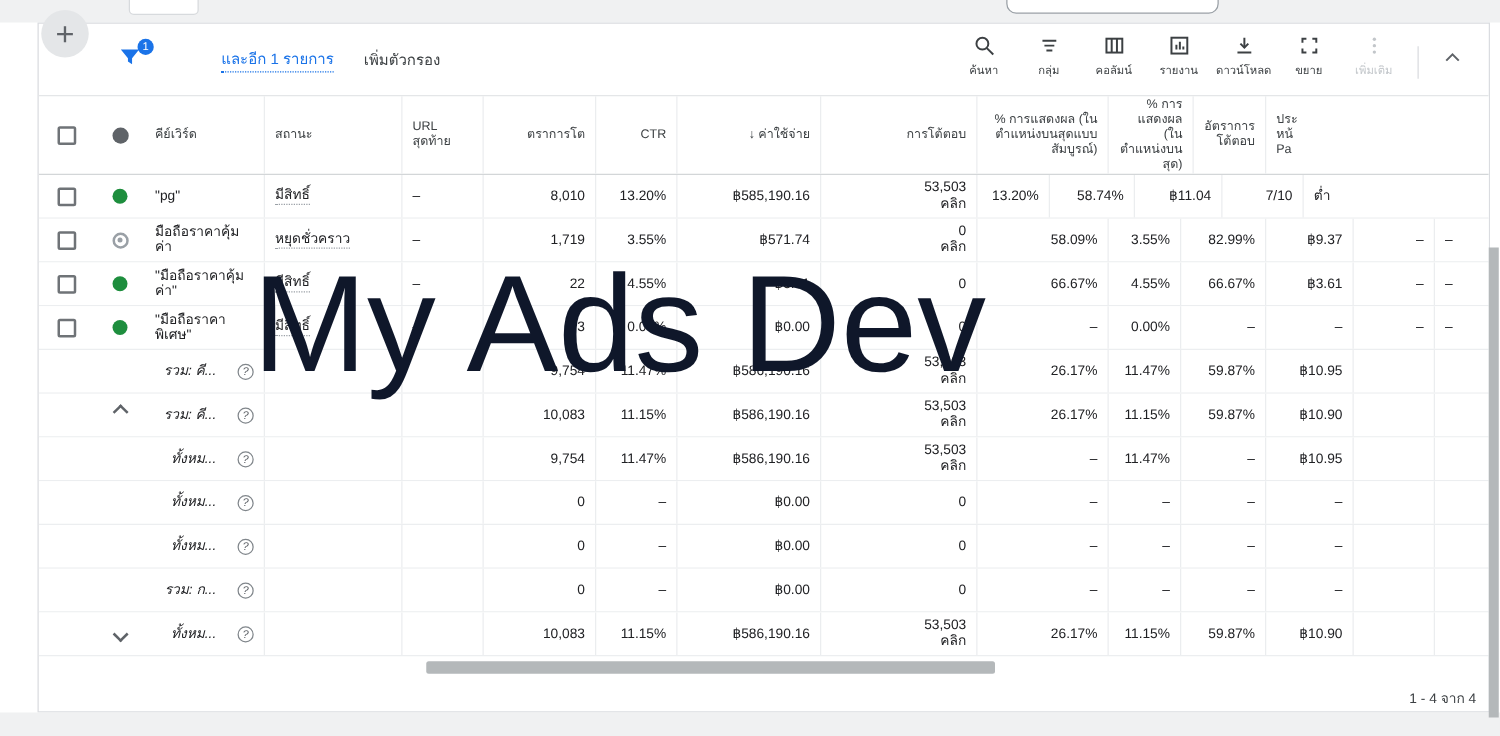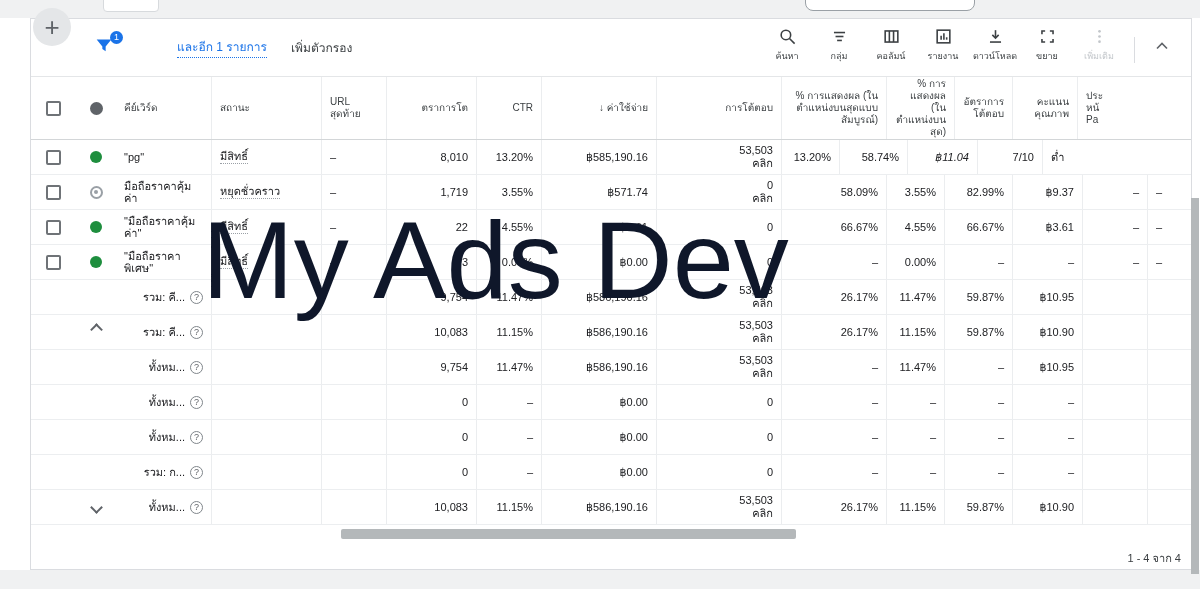--- a/index.html
+++ b/index.html
@@ -36,21 +36,21 @@
   .trow { display:flex; height:35px; border-bottom:1px solid #eceef0; background:#fff; }
   .cell { font-size:11px; color:#202124; padding:2px 8px; display:flex; align-items:center; line-height:12px; flex:none; overflow:hidden; }
   .cell.right { justify-content:flex-end; text-align:right; }
   .cb { width:15px; height:15px; border:2px solid #6f7377; border-radius:2px; background:#fff; cursor:pointer; }
   .dot-hdr { width:13px; height:13px; border-radius:50%; background:#5f6368; }
   .dot-green { width:12px; height:12px; border-radius:50%; background:#1e8e3e; }
   .dot-paused { width:13px; height:13px; border-radius:50%; border:2px solid #9aa0a6; display:flex; align-items:center; justify-content:center; }
   .dot-paused i { width:4px; height:4px; border-radius:50%; background:#9aa0a6; }
   .status-link { border-bottom:1px dotted #9aa0a6; padding-bottom:1px; cursor:pointer; }
   .two-line { display:flex; flex-direction:column; align-items:flex-end; line-height:13px; }
-  .sum-label { width:100%; display:flex; justify-content:flex-end; align-items:center; gap:5px; }
+  .sum-label { width:100%; display:flex; justify-content:flex-end; align-items:center; gap:17px;font-style:italic; }
   .qmark { width:13px; height:13px; min-width:13px; border:1px solid #80868b; border-radius:50%; font-size:9px; color:#5f6368; display:inline-flex; align-items:center; justify-content:center; cursor:pointer; }
   .chev { width:9px; height:9px; border-left:2px solid #5f6368; border-bottom:2px solid #5f6368; cursor:pointer; }
   .chev.up { transform:rotate(135deg) translate(-2px,2px); }
   .chev.down { transform:rotate(-45deg); }
 
   
   .hscroll { position:absolute; left:310px; top:510px; width:455px; height:10px; background:#b4b8ba; border-radius:2px; cursor:pointer; }
   .pagination { position:absolute; right:10px; top:530px; font-size:11px; color:#3c4043; }
   .vscroll { position:absolute; left:1191px; top:198px; width:8px; height:376px; background:#b4b8ba; cursor:pointer; z-index:6; }
 
@@ -167,21 +167,20 @@
       <div class="hcell" style="width: 95px;">คีย์เวิร์ด</div>
       <div class="hcell sep" style="width: 110px;">สถานะ</div>
       <div class="hcell sep" style="width: 65px;">URL สุดท้าย</div>
       <div class="hcell right sep" style="width: 90px;">ตราการโต</div>
       <div class="hcell right sep" style="width: 65px;">CTR</div>
       <div class="hcell right sep" style="width: 115px;">↓ ค่าใช้จ่าย</div>
       <div class="hcell right sep" style="width: 125px;">การโต้ตอบ</div>
       <div class="hcell right sep" style="width: 105px;">% การแสดงผล (ใน ตำแหน่งบนสุดแบบสัมบูรณ์)</div>
       <div class="hcell right sep" style="width: 68px;">% การแสดงผล (ใน ตำแหน่งบนสุด)</div>
       <div class="hcell right sep" style="width: 58px;">อัตราการโต้ตอบ</div>
-      <div class="hcell right sep" style="width: 65px;">คะแนนคุณภาพ</div>
       <div class="hcell sep" style="width: 45px;">ประ หน้ Pa</div>
     </div>
   <div id="tbody">
       <div class="trow">
         <div class="cell" style="width: 45px; justify-content: center;">
           <span class="cb"></span>
         </div>
         <div class="cell" style="width: 40px; justify-content: center;">
           <span class="dot-green"></span>
         </div>
@@ -196,21 +195,21 @@
         <div class="cell right sep" style="width: 65px;">13.20%</div>
         <div class="cell right sep" style="width: 115px;">฿585,190.16</div>
         <div class="cell right sep" style="width: 125px;">
           <span class="two-line">
             <span>53,503</span>
             <span>คลิก</span>
           </span>
         </div>
         <div class="cell right sep" style="width: 58px;">13.20%</div>
         <div class="cell right sep" style="width: 68px;">58.74%</div>
-        <div class="cell right sep" style="width: 70px; font-style: italic;">฿11.04</div>
+        <div class="cell right sep" style="width: 70px;">฿11.04</div>
         <div class="cell right sep" style="width: 65px;">7/10</div>
         <div class="cell sep" style="width: 45px;">ต่ำ</div>
       </div>
       <div class="trow">
         <div class="cell" style="width: 45px; justify-content: center;">
           <span class="cb"></span>
         </div>
         <div class="cell" style="width: 40px; justify-content: center;">
           <span class="dot-paused">
             <i></i>

